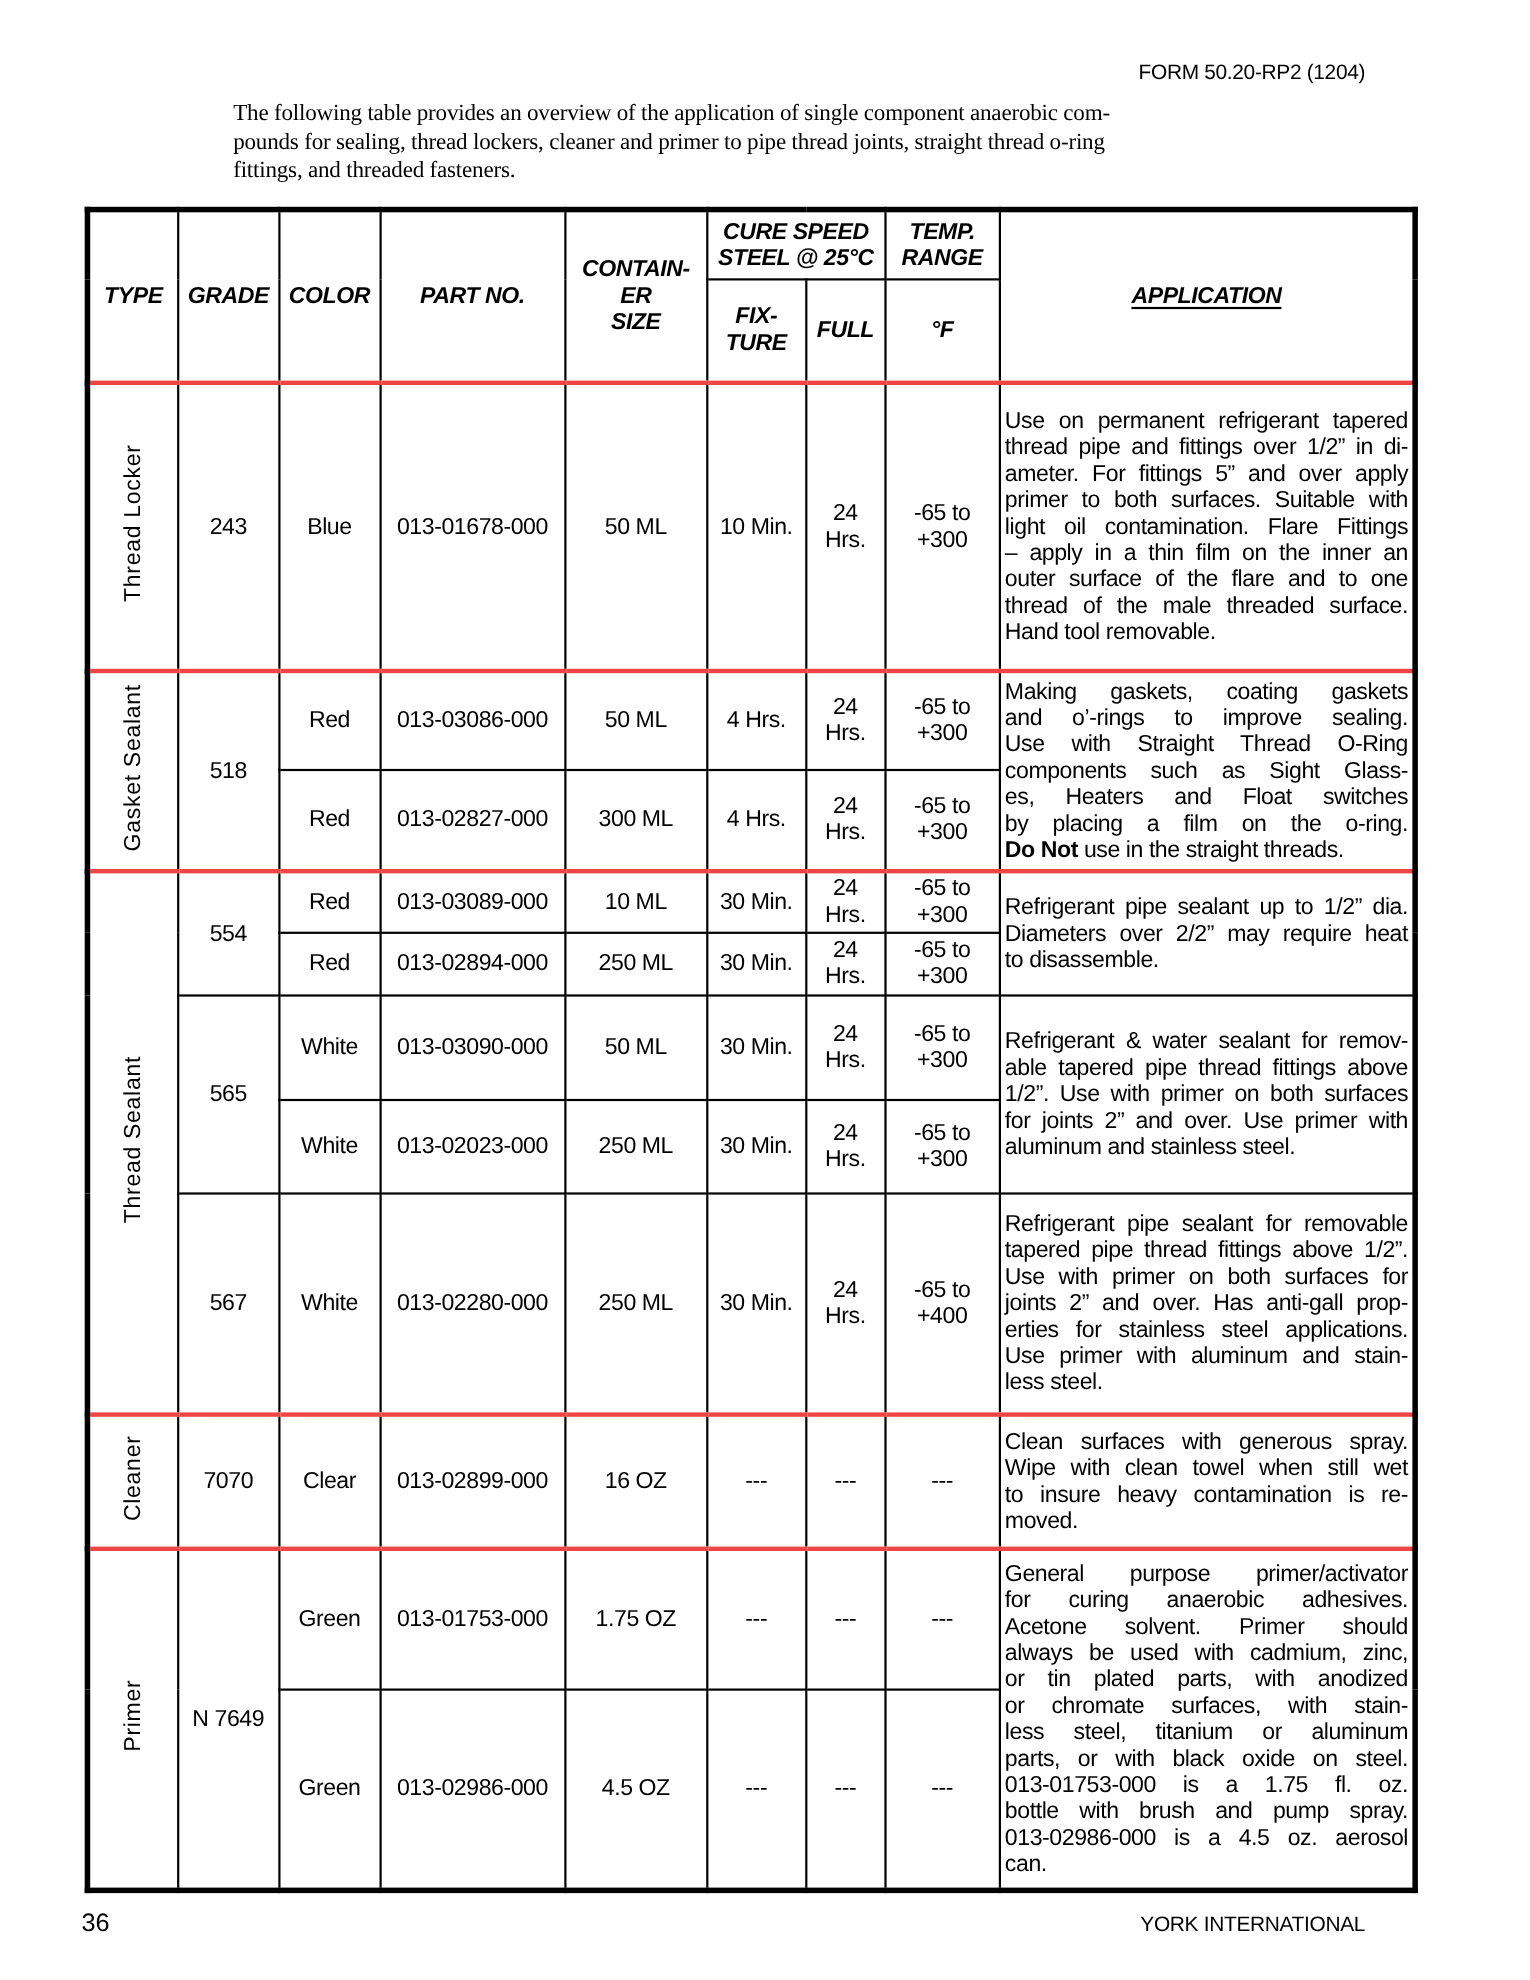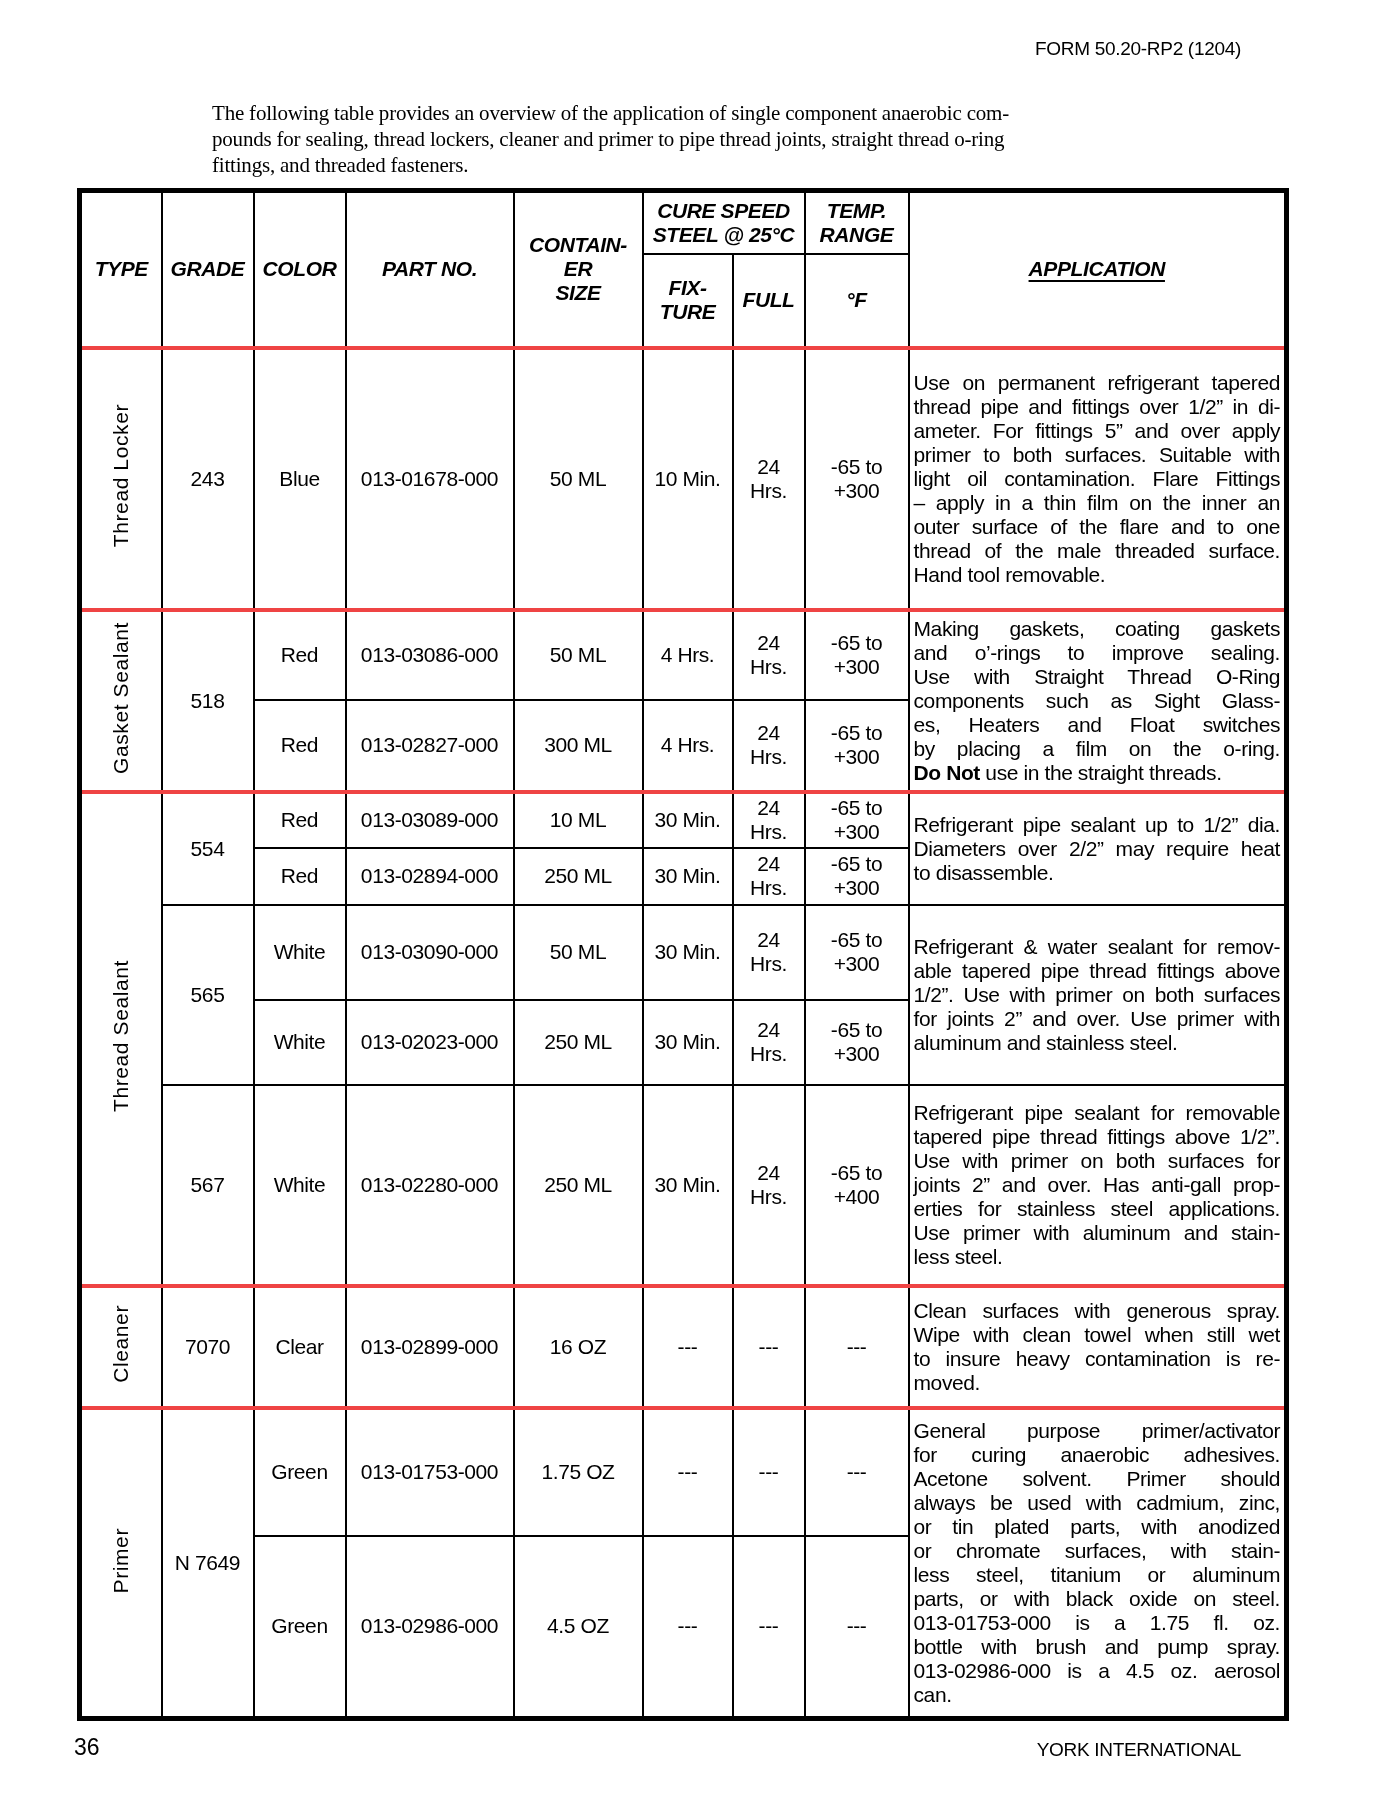--- a/index.html
+++ b/index.html
@@ -2,29 +2,29 @@
 <html><head>
 <meta charset="utf-8">
 <style>
   html,body{margin:0;padding:0;background:#e8e8e8;}
   .page{
     position:relative;width:1391px;height:1800px;background:#ffffff;
     font-family:"Liberation Sans","DejaVu Sans",sans-serif;color:#000;
     overflow:hidden;margin:0 auto;
   }
   .form-number{
-    position:absolute;top:38px;right:150px;
+    position:absolute;top:56px;right:150px;
     font-size:19px;letter-spacing:-0.3px;text-align:right;
   }
   .section-block{position:absolute;left:178px;top:82px;width:900px;
     font-family:"Liberation Serif","DejaVu Serif",serif;}
   .section-heading{font-size:22px;letter-spacing:-0.2px;line-height:26px;}
   .section-number{display:inline-block;width:34px;}
   .section-title{text-decoration:underline;text-underline-offset:3px;}
-  .intro{margin-top:18px;margin-left:34px;width:872px;
+  .intro{margin-top:7px;margin-left:34px;width:872px;
     font-size:21px;line-height:26px;letter-spacing:-0.2px;white-space:pre-line;}
 
   table.sealant{
     position:absolute;left:77px;top:188px;width:1207px;
     border-collapse:collapse;table-layout:fixed;
     border:5px solid #000;
   }
   table.sealant th,table.sealant td{
     border:2px solid #000;padding:2px 4px;
     font-size:21px;letter-spacing:-0.4px;line-height:24px;

